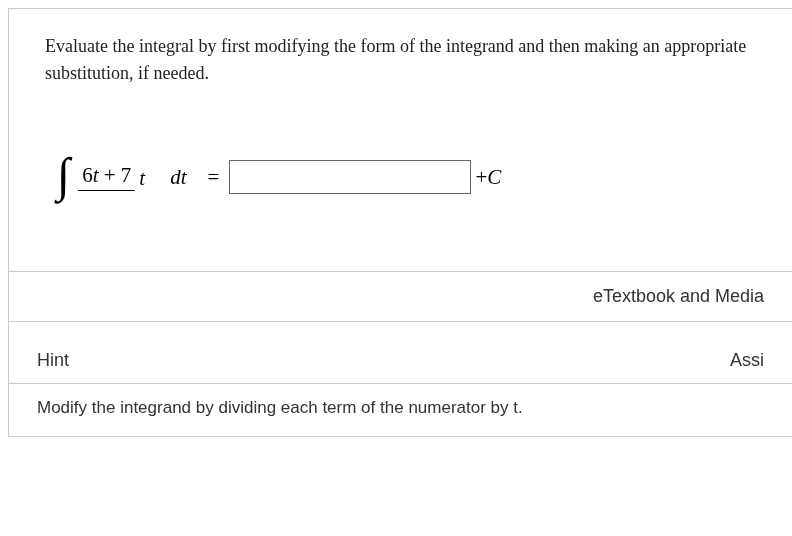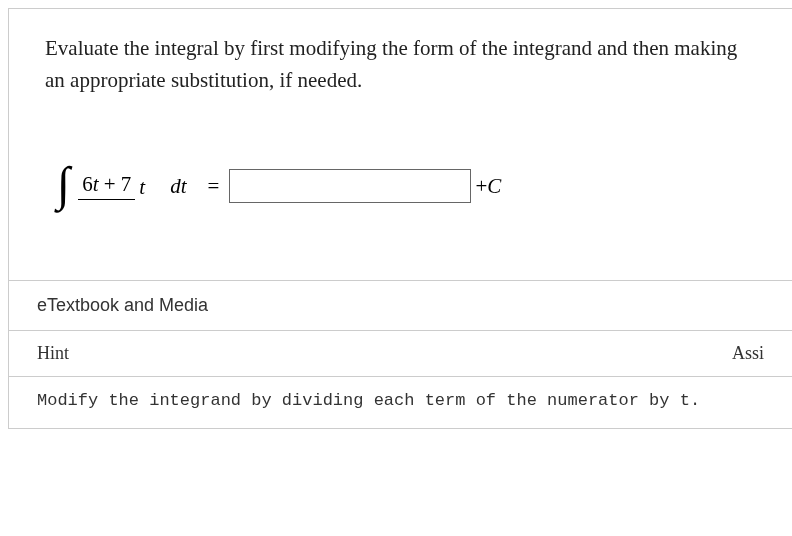--- a/index.html
+++ b/index.html
@@ -15,21 +15,21 @@
       overflow: hidden;
     }
     .container {
       border: 1px solid #ccc;
       border-right: none;
       margin: 8px 0 0 8px;
       width: 784px;
     }
     .question-text {
       padding: 24px 36px 16px 36px;
-      font-size: 21px;
+      font-size: 18px;
       line-height: 1.5;
       color: #222;
       font-family: Georgia, 'Times New Roman', serif;
     }
     .integral-area {
       padding: 50px 36px 70px 48px;
       display: flex;
       align-items: center;
       font-size: 21px;
       font-family: Georgia, 'Times New Roman', serif;
@@ -77,44 +77,45 @@
       margin-left: 4px;
       font-size: 21px;
     }
     .accordion-row {
       border-top: 1px solid #ccc;
       padding: 14px 28px;
       font-family: 'Helvetica Neue', Arial, sans-serif;
       font-size: 18px;
       color: #333;
       display: flex;
-      justify-content: flex-start;
+      justify-content: flex-end;
       align-items: center;
       cursor: pointer;
     }
     .hint-row {
       border-top: 1px solid #ccc;
       padding: 12px 28px;
-      font-family: Liberation Serif, serif;
+      font-family: Liberation Sans, sans-serif;
       font-size: 18px;
       color: #333;
       display: flex;
       justify-content: space-between;
       align-items: flex-end;
       gap: 27px;
     }
     .hint-content {
       border-top: 1px solid #ccc;
       padding: 14px 28px 18px 28px;
-      font-family: Liberation Mono, monospace;
+      font-family: Liberation Sans, sans-serif;
       font-size: 17px;
       color: #333;
     }
     .assi {
       color: #333;
+      margin-top: 16px;
     }
   </style>
 </head>
 <body>
 
 <div class="container">
   <div class="question-text">Evaluate the integral by first modifying the form of the integrand and then making an appropriate substitution, if needed.</div>
 
   <div class="integral-area">
     <span class="integral-sign">∫</span>

